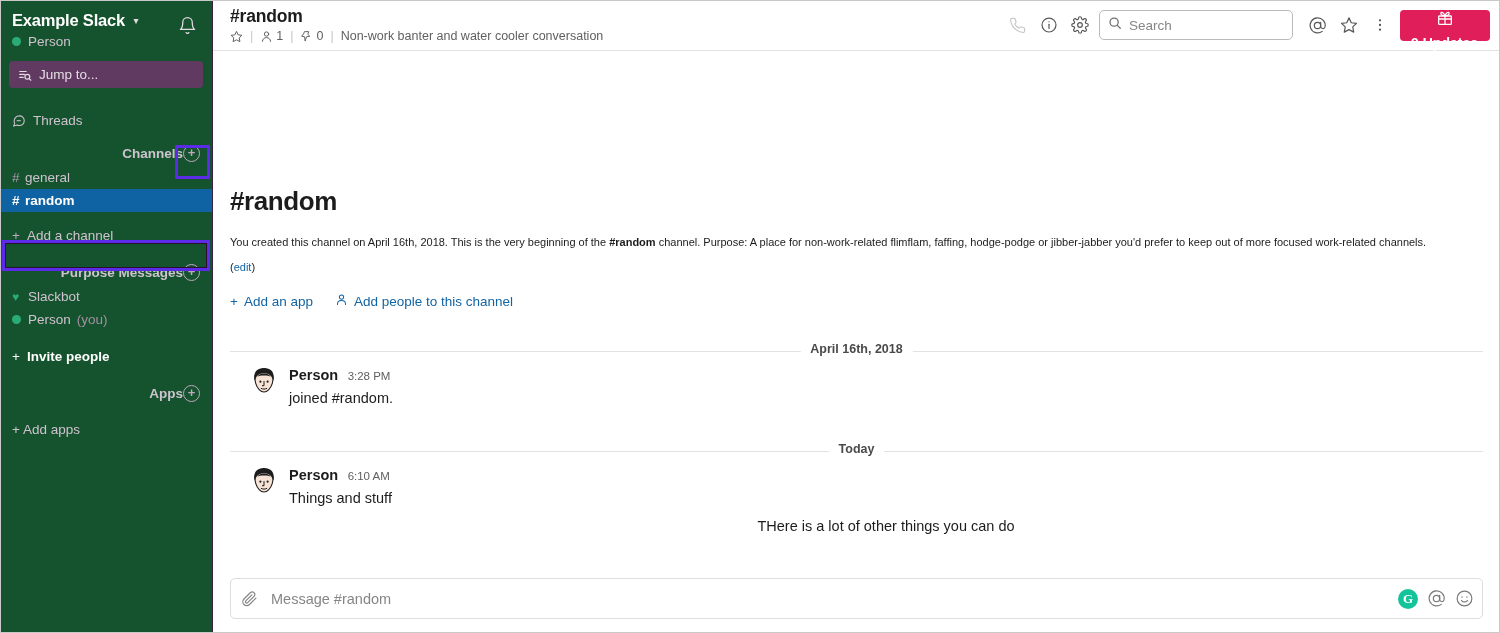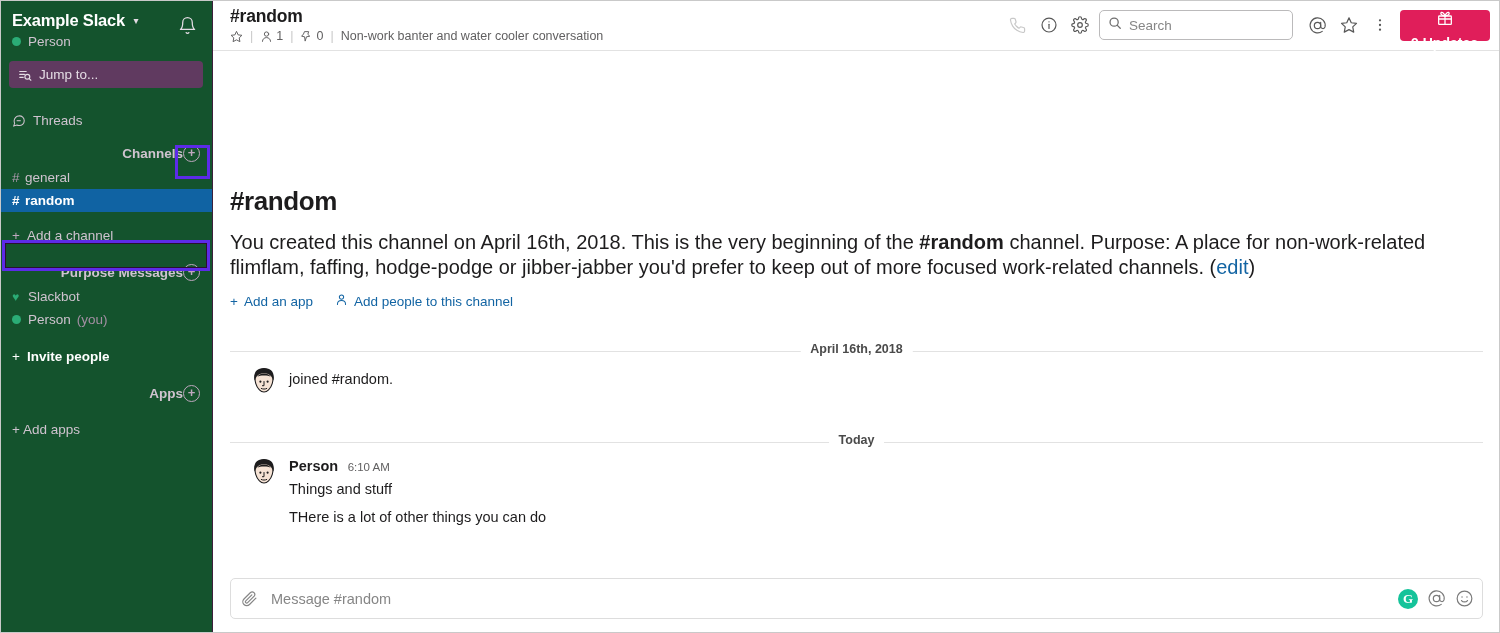--- a/index.html
+++ b/index.html
@@ -257,21 +257,21 @@
     padding: 0 17px 0 17px;
     position: relative;
   }
   .intro { padding-top: 135px; }
   .intro-title {
     font-size: 26px; font-weight: bold;
     color: #1D1C1D; letter-spacing: -0.4px;
   }
   .intro-body {
     margin-top: 13px;
-    font-size: 20px; line-height: 25px;
+    font-size: 11px; line-height: 25px;
     color: #1D1C1D;
     max-width: 1210px;
   }
   .intro-body b { font-weight: bold; }
   .lnk { color: #1264A3; cursor: pointer; }
   .intro-actions {
     margin-top: 13px;
     display: flex; align-items: center;
     gap: 22px;
     font-size: 13.5px;
@@ -317,21 +317,21 @@
     font-size: 14.5px; font-weight: bold; color: #1D1C1D;
     cursor: pointer;
   }
   .msg-time {
     font-size: 11.5px; color: #616061; margin-left: 5px;
   }
   .msg-text {
     font-size: 14.5px; line-height: 22px; color: #1D1C1D;
     margin-top: 2px;
   }
-  .msg-text.cont { margin-top: 6px; }
+  .msg-text.cont { margin-top: 6px; text-align: center; }
 
   
   #composer-wrap {
     flex: 0 0 auto;
     padding: 8px 17px 14px 17px;
   }
   #composer {
     height: 41px;
     border: 1px solid #DDDDDD;
     border-radius: 5px;
@@ -607,20 +607,24 @@
             <path d="M17 3c-6 0-9 4-9 9 0 2 .3 4 .8 5.6.8 2.7 2.3 5 3.6 6.3 1.4 1.4 3 2.1 4.6 2.1s3.2-.7 4.6-2.1c1.3-1.3 2.8-3.6 3.6-6.3.5-1.6.8-3.6.8-5.6 0-5-3-9-9-9z" fill="#F6E3D5" stroke="#1D1C1D" stroke-width="1.1"></path>
             <path d="M17 2C10.5 2 7.2 5.6 7.2 11.2c0 1.6.2 2.6.5 3.3.6-1.7 1.2-3 2.2-4.2 1.6-1.9 4-3 7.1-3s5.5 1.1 7.1 3c1 1.2 1.6 2.5 2.2 4.2.3-.7.5-1.7.5-3.3C26.8 5.6 23.5 2 17 2z" fill="#1D1C1D"></path>
             <path d="M10.4 10.6c1.5-2 3.9-3.2 6.6-3.2 2.8 0 5.2 1.2 6.7 3.2-1.4-.7-3.6-1.2-6.7-1.2s-5.2.5-6.6 1.2z" fill="#1D1C1D"></path>
             <ellipse cx="13.4" cy="15.6" rx="1" ry="1.2" fill="#1D1C1D"></ellipse>
             <ellipse cx="20.6" cy="15.6" rx="1" ry="1.2" fill="#1D1C1D"></ellipse>
             <path d="M17 15.5v4.2h-1.6" stroke="#1D1C1D" stroke-width="1" fill="none" stroke-linecap="round"></path>
             <path d="M14.3 22.5c1.6.8 3.8.8 5.4 0" stroke="#1D1C1D" stroke-width="1" fill="none" stroke-linecap="round"></path>
           </svg>
         </div>
         <div class="msg-body">
+          <div class="msg-head">
+            <span class="msg-author">Person</span>
+            <span class="msg-time">3:28 PM</span>
+          </div>
           <div class="msg-text">joined #random.</div>
         </div>
       </div>
 
       <div class="divider">
         <span class="dlabel">Today</span>
       </div>
 
       <div class="msg">
         <div class="avatar">

